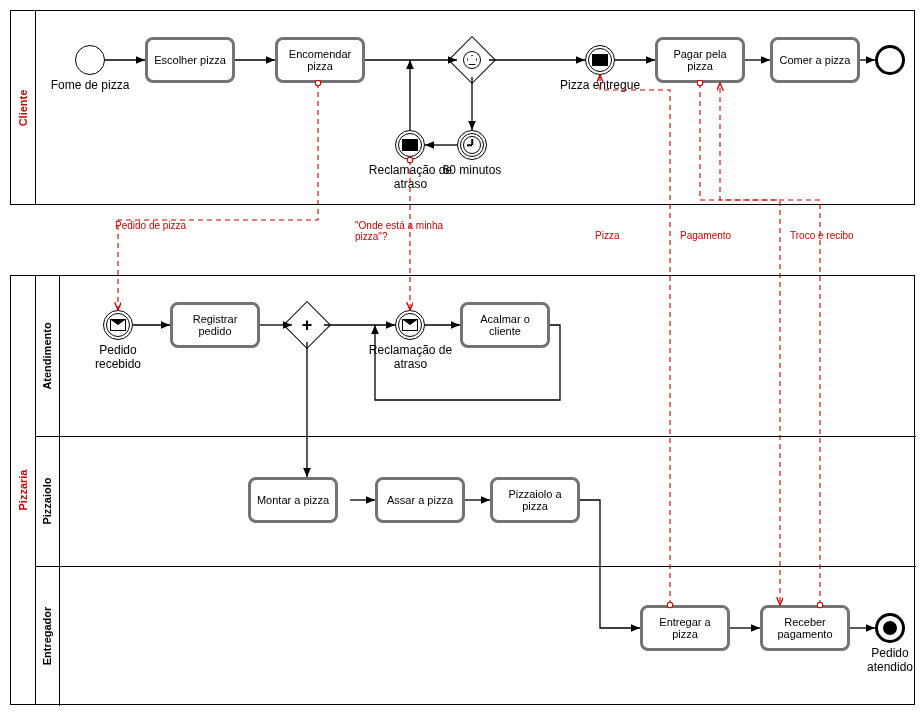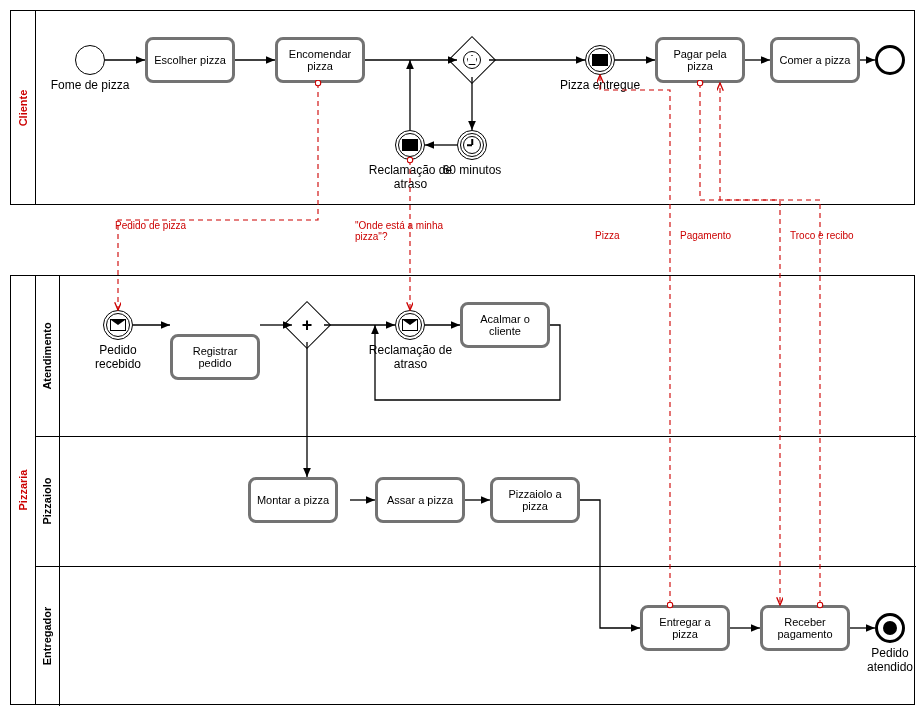--- a/index.html
+++ b/index.html
@@ -109,21 +109,21 @@
 <div class="event double" style="left:395px; top:130px;">
     <div class="env dark"></div>
   </div>
 <div class="label" style="left:368px; top:163px; width:85px; white-space:normal;">Reclamação de atraso</div>
 
 <div class="event double" style="left:103px; top:310px;">
     <div class="env"></div>
   </div>
 <div class="label" style="left:78px; top:343px; white-space:normal; width:80px;">Pedido recebido</div>
 
-<div class="task" style="left:170px; top:302px;margin-top:32px;">
+<div class="task" style="left:170px; top:302px;">
     <span>Registrar pedido</span>
   </div>
 
 <div class="gateway" style="left:290px; top:308px;">
   <div class="diamond"></div>
     <div class="inner">+</div>
 </div>
 
 <div class="event double" style="left:395px; top:310px;">
     <div class="env"></div>

